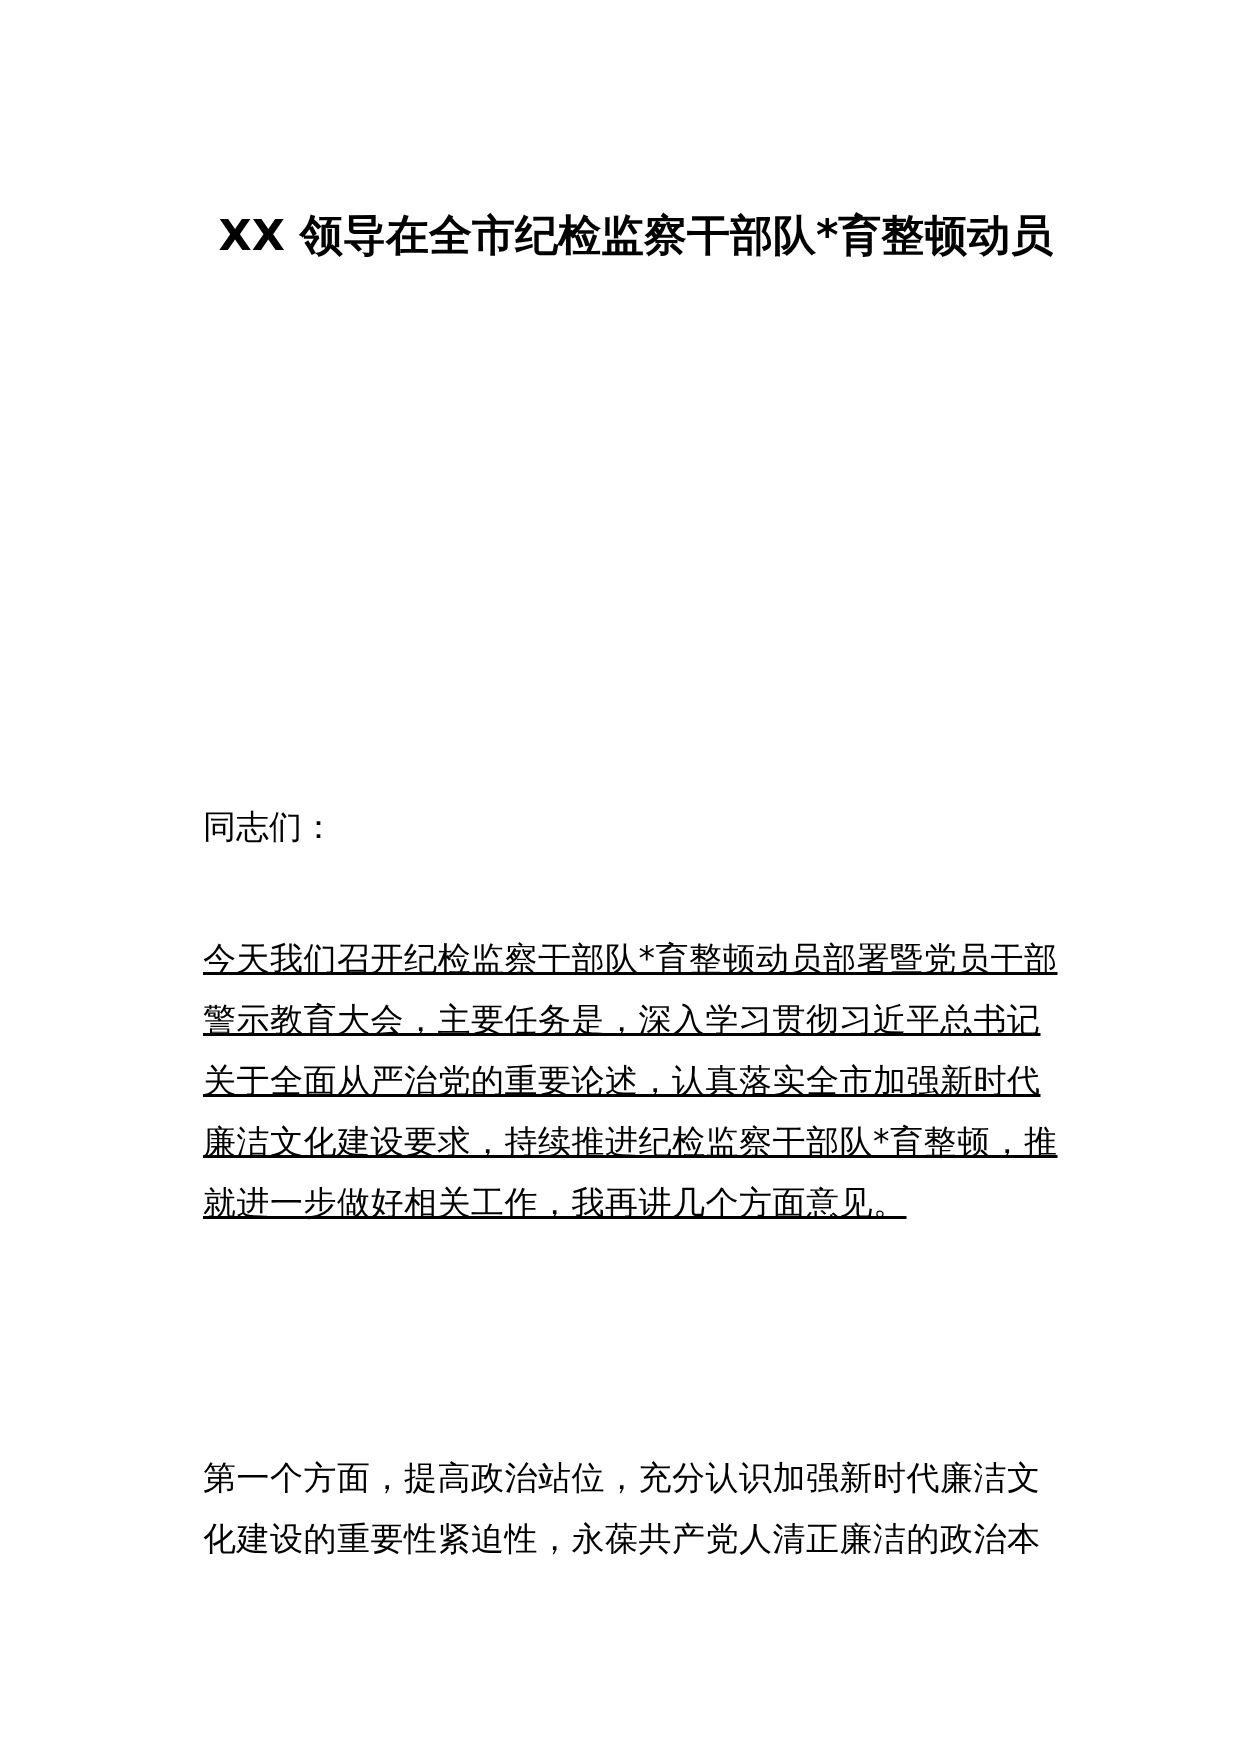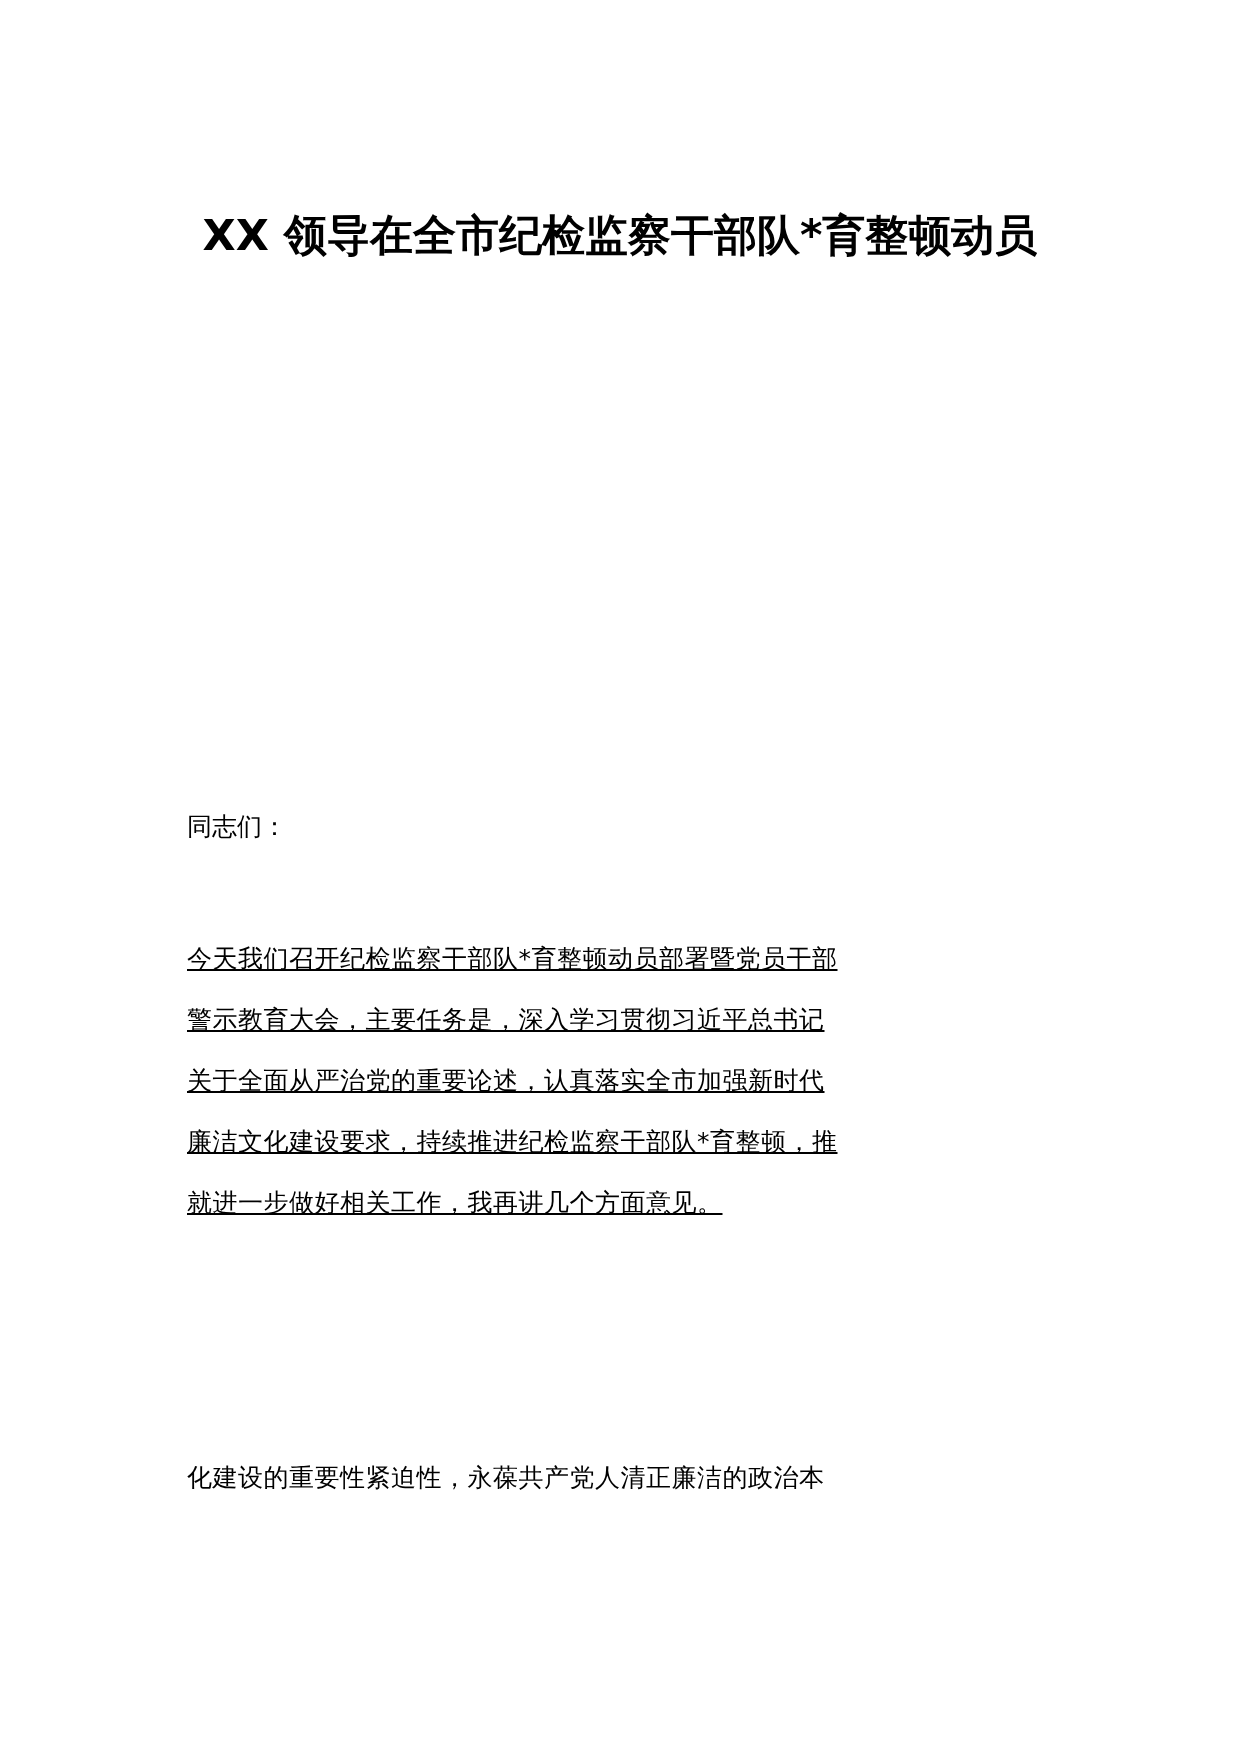--- a/index.html
+++ b/index.html
@@ -1,22 +1,22 @@
 <!DOCTYPE html>
 <html><head>
 <meta charset="utf-8">
 <style>
   html, body { margin: 0; padding: 0; background: #ffffff; }
   body { width: 1240px; height: 1754px; position: relative; overflow: hidden; font-family: "DejaVu Sans", sans-serif; color: #000; }
-  .page { position: absolute; left: 0; top: 0; width: 1000px; height: 1754px; background: #fff; }
+  .page { position: absolute; left: 16px; top: 0; width: 1000px; height: 1754px; background: #fff; }
   .title-line { position: absolute; left: 0; width: 1240px; text-align: center; font-weight: bold; font-size: 43px; letter-spacing: 0px; line-height: 60px; white-space: nowrap; }
   .t1 { top: 205px; }
   .t2 { top: 363px; }
   .t3 { top: 548px; }
-  .body-text { position: absolute; left: 187px; width: 870px; font-size: 25px; line-height: 61px; }
+  .body-text { position: absolute; left: 187px; width: 870px; font-size: 33px; line-height: 61px; }
   .salutation { top: 796px; }
   .para-line { display: block; height: 61px; white-space: nowrap; letter-spacing: 0.5px; }
   .p1 { top: 928px; text-decoration: underline; }
   .p2 { top: 1447px; }
 </style>
 </head>
 <body>
 
 <div class="page">
   <div class="title-line t1">XX 领导在全市纪检监察干部队*育整顿动员</div>
@@ -25,15 +25,16 @@
 
   <div class="body-text p1">
     <span class="para-line">今天我们召开纪检监察干部队*育整顿动员部署暨党员干部</span>
     <span class="para-line">警示教育大会，主要任务是，深入学习贯彻习近平总书记</span>
     <span class="para-line">关于全面从严治党的重要论述，认真落实全市加强新时代</span>
     <span class="para-line">廉洁文化建设要求，持续推进纪检监察干部队*育整顿，推</span>
     <span class="para-line">就进一步做好相关工作，我再讲几个方面意见。</span>
   </div>
 
   <div class="body-text p2">
+    <span class="para-line">第一个方面，提高政治站位，充分认识加强新时代廉洁文</span>
     <span class="para-line">化建设的重要性紧迫性，永葆共产党人清正廉洁的政治本</span>
   </div>
 </div>
 
 </body></html>

